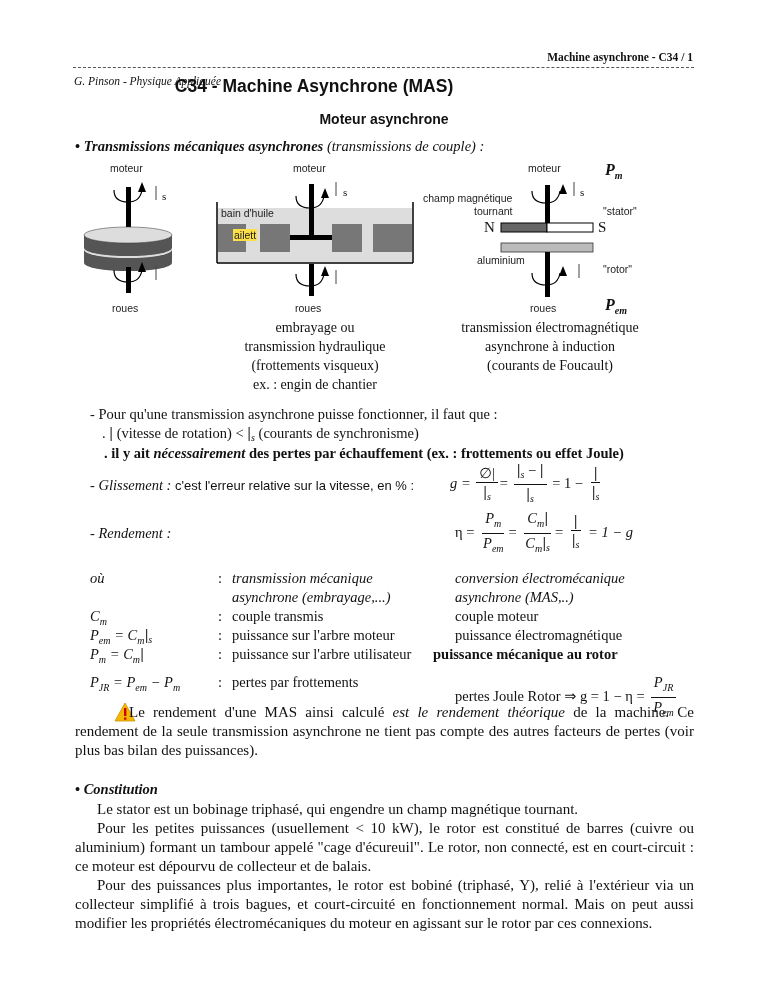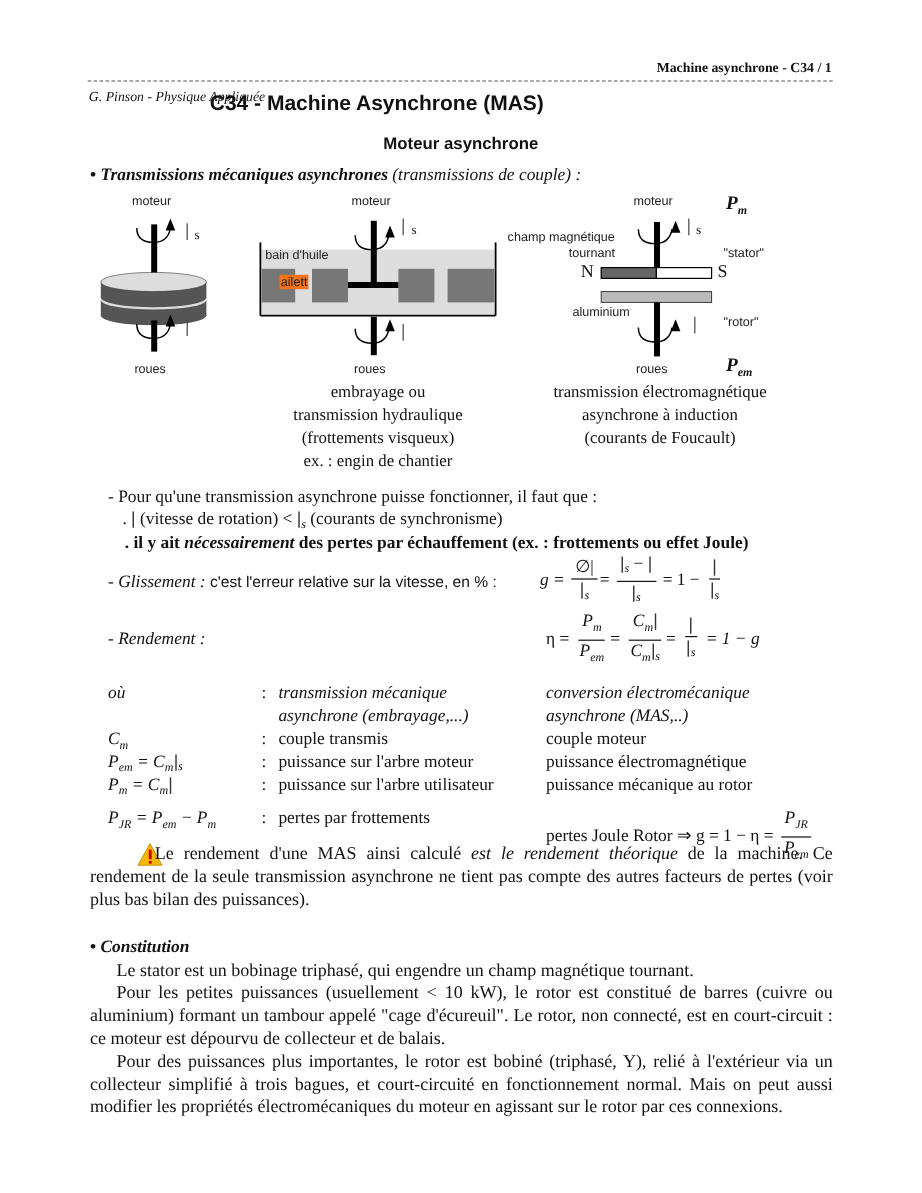--- a/index.html
+++ b/index.html
@@ -97,21 +97,21 @@
     <path d="M86 36 q0 12 14 12 q12 0 14 -12" fill="none" stroke="#000" stroke-width="1.2"></path>
     <polygon points="115,28 111,38 119,38" fill="#000"></polygon>
     <path d="M86 114 q0 12 14 12 q12 0 14 -12" fill="none" stroke="#000" stroke-width="1.2"></path>
     <polygon points="115,106 111,116 119,116" fill="#000"></polygon>
     <line x1="126" y1="22" x2="126" y2="36" stroke="#444" stroke-width="1"></line>
     <line x1="126" y1="110" x2="126" y2="124" stroke="#444" stroke-width="1"></line>
   </svg>
   <div class="abs dlabel" style="left:83px; top:2px;">moteur</div>
   <div class="abs serif" style="left:133px; top:26px; font-size:11px;">s</div>
   <div class="abs dlabel" style="left:11px; top:47px;">bain d'huile</div>
-  <div class="abs dlabel" style="left:23px; top:69px; background:#f97316; padding:0 1px;">ailett</div>
+  <div class="abs dlabel" style="left:23px; top:69px; background:#fde047; padding:0 1px;">ailett</div>
   <div class="abs dlabel" style="left:85px; top:142px;">roues</div>
 </div>
 
 <div class="abs" style="left:420px; top:160px; width:250px; height:160px;">
   <svg width="250" height="160">
     <rect x="125" y="25" width="5" height="38" fill="#000"></rect>
     <rect x="81" y="63" width="46" height="9" fill="#666" stroke="#000" stroke-width="1"></rect>
     <rect x="127" y="63" width="46" height="9" fill="#fff" stroke="#000" stroke-width="1"></rect>
     <rect x="81" y="83" width="92" height="9" fill="#bbb" stroke="#333" stroke-width="0.8"></rect>
     <rect x="125" y="92" width="5" height="45" fill="#000"></rect>
@@ -210,21 +210,21 @@
   <div class="table-row" style="left:455px; top:608px;text-align:center;">couple moteur</div>
 
   <div class="table-row it" style="left:90px; top:627px;">P<sub style="font-size:10px;">em</sub> = C<sub style="font-size:10px;">m</sub><span class="omega">|</span><sub class="s">s</sub></div>
   <div class="table-row" style="left:218px; top:627px;">:</div>
   <div class="table-row" style="left:232px; top:627px;">puissance sur l'arbre moteur</div>
   <div class="table-row" style="left:455px; top:627px;">puissance électromagnétique</div>
 
   <div class="table-row it" style="left:90px; top:646px;">P<sub style="font-size:10px;">m</sub> = C<sub style="font-size:10px;">m</sub><span class="omega">|</span></div>
   <div class="table-row" style="left:218px; top:646px;">:</div>
   <div class="table-row" style="left:232px; top:646px;">puissance sur l'arbre utilisateur</div>
-  <div class="table-row" style="left:455px; top:646px;">puissance mécanique au rotor</div>
+  <div class="table-row" style="left:433px; top:646px;font-weight:bold;">puissance mécanique au rotor</div>
 
   <div class="table-row it" style="left:90px; top:674px;">P<sub style="font-size:10px;">JR</sub> = P<sub style="font-size:10px;">em</sub> − P<sub style="font-size:10px;">m</sub></div>
   <div class="table-row" style="left:218px; top:674px;">:</div>
   <div class="table-row" style="left:232px; top:674px;">pertes par frottements</div>
   <div class="table-row" style="left:455px; top:674px;">
     <span>pertes Joule Rotor ⇒ g = 1 − η =</span>
     <span class="frac">
         <span class="num it">P<sub style="font-size:10px;">JR</sub></span>
         <span class="den it">P<sub style="font-size:10px;">em</sub></span>
       </span>

